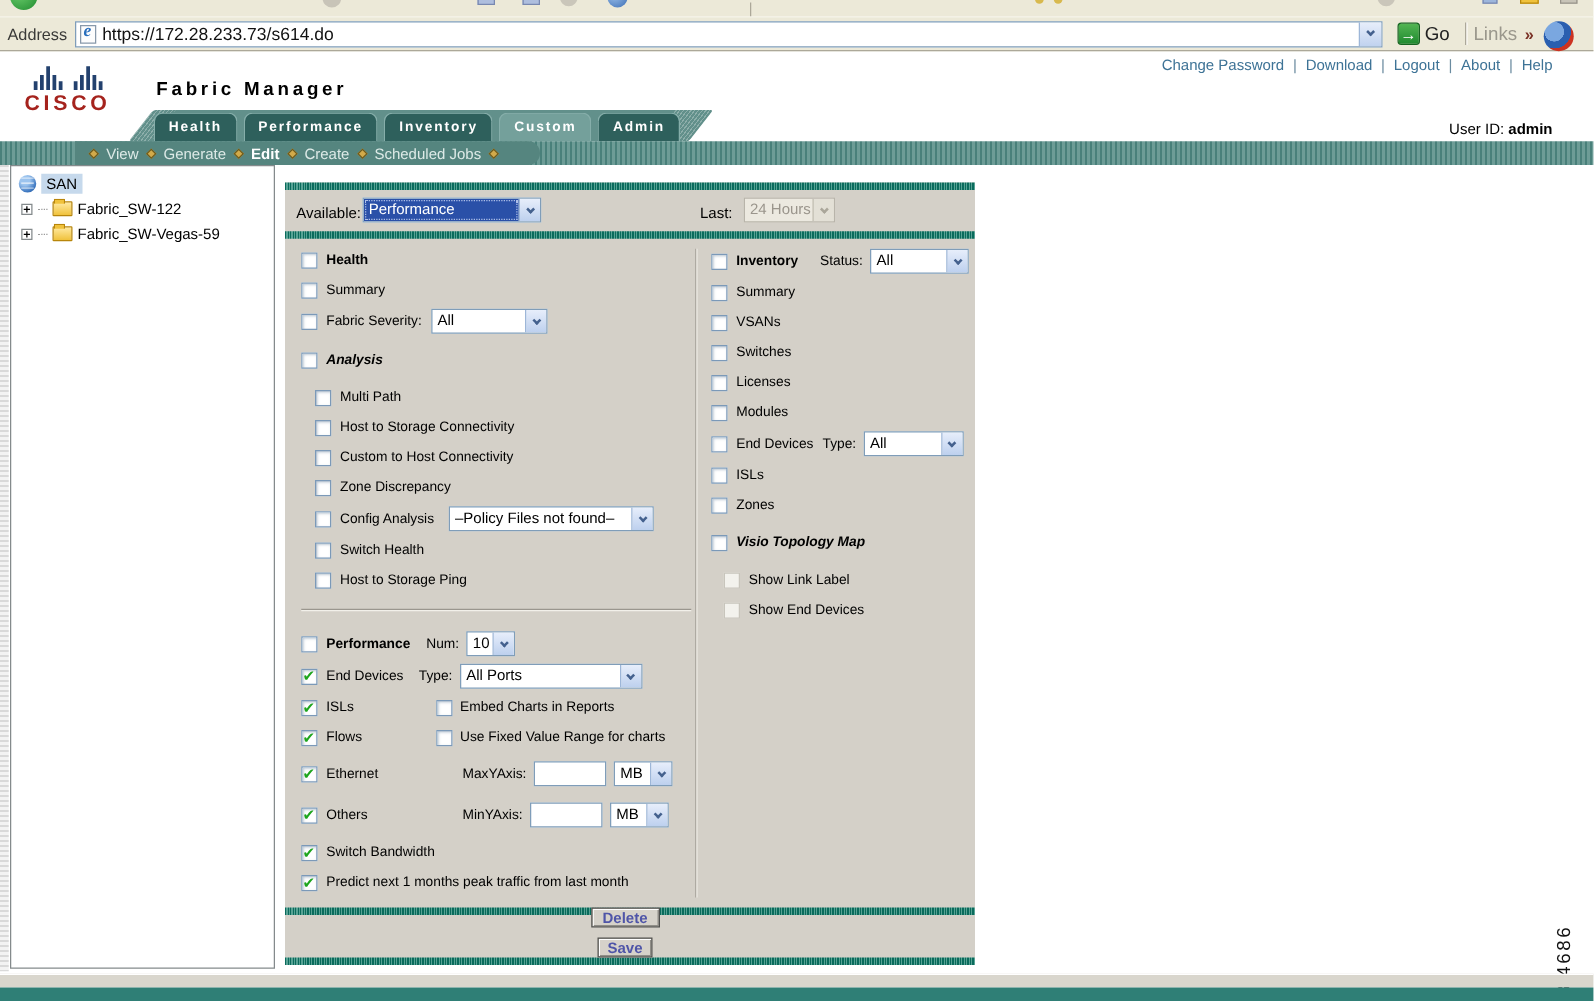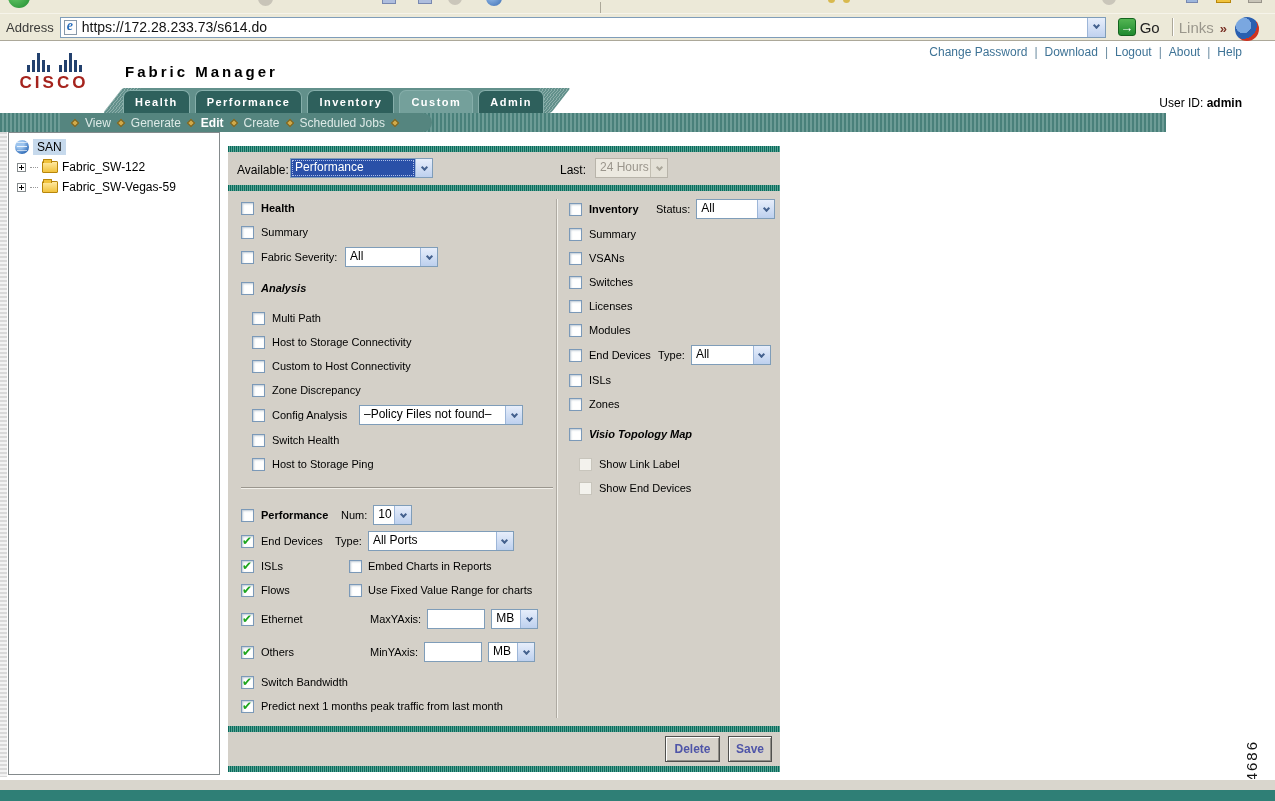--- a/index.html
+++ b/index.html
@@ -51,21 +51,21 @@
   
   .tab-banner { position:absolute; left:103px; top:46px; width:448px; height:25px; }
   .banner-bg { position:absolute; inset:0; background:#62908b; transform:skewX(-38deg); transform-origin:bottom left; border-radius:2px; }
   .banner-bg::before { content:""; position:absolute; left:0; top:0; bottom:0; width:18px; background:repeating-linear-gradient(90deg, rgba(255,255,255,.28) 0 1px, transparent 1px 3px); }
   .banner-bg::after { content:""; position:absolute; right:0; top:0; bottom:0; width:30px; background:repeating-linear-gradient(90deg, rgba(255,255,255,.28) 0 1px, transparent 1px 3px); }
   .tabs { position:absolute; left:20px; bottom:0; display:flex; gap:5px; align-items:flex-end; }
   .tab { height:23px; padding:0 11px; display:flex; align-items:center; background:#2e605c; color:#fff; font-size:11px; font-weight:bold; letter-spacing:1.5px; border:1px solid #86aeaa; border-bottom:none; border-radius:7px 7px 0 0; cursor:pointer; white-space:nowrap; }
   .tab.selected { background:#74a09b; }
 
   
-  .menu-bar { position:absolute; left:0; top:71px; width:1166px; height:19px; background:repeating-linear-gradient(90deg,#49807a 0 2px,#6d9c96 2px 4px); }
+  .menu-bar { position:absolute; left:0; top:71px; width:1275px; height:19px; background:repeating-linear-gradient(90deg,#49807a 0 2px,#6d9c96 2px 4px); }
   .menu-pill { position:absolute; left:60px; top:0; height:19px; width:372px; background:#55857f; border-radius:0 10px 10px 0; display:flex; align-items:center; gap:7px; padding:0 12px; }
   .diamond-icon { width:6px; height:6px; background:#d2aa4a; border:1px solid #6b5a1e; transform:rotate(45deg); flex:0 0 auto; }
   .menu-item { font-size:12px; color:#ddeae7; text-decoration:none; cursor:pointer; white-space:nowrap; }
   .menu-item.active { color:#ffffff; font-weight:bold; }
 
   
   .left-edge { position:absolute; left:0; top:90px; width:7px; height:645px; background:repeating-linear-gradient(180deg,#d9d9d9 0 2px,#f3f3f3 2px 4px); }
 
   
   .tree-panel { position:absolute; left:8px; top:90px; width:212px; height:643px; background:#fff; border:1px solid #848a8c; font-size:12px; padding:4px 0 0 6px; }
@@ -108,21 +108,21 @@
   .cb { width:13px; height:13px; background:#fff; border:1px solid #7b99b8; box-shadow:inset 1px 1px 2px rgba(110,135,160,.45); position:relative; flex:0 0 auto; cursor:pointer; }
   .cb.checked::after { content:"\2714"; position:absolute; left:0px; top:-2px; font-size:12px; color:#1da51d; }
   .cb.disabled { background:#f3f2ed; border-color:#c8c5bc; box-shadow:none; }
 
   .lb { font-size:11px; color:#000; white-space:nowrap; }
   .lb.b { font-weight:bold; }
   .lb.bi { font-weight:bold; font-style:italic; }
 
   .txt-input { width:58px; height:20px; border:1px solid #7f9db9; font-family:"Liberation Sans",sans-serif; font-size:12px; padding:0 3px; }
 
-  .btn-row { height:34px; display:flex; align-items:center; justify-content:flex-end; gap:8px; padding-right:8px; }
+  .btn-row { height:34px; display:flex; align-items:center; justify-content:flex-end; gap:8px; padding-right:8px;flex-direction:column; }
   .btn { height:26px; background:#d6d2ca; border:1px solid #50504e; box-shadow:inset 1px 1px 0 #fff, inset -1px -1px 0 #908e88; color:#4f55a8; font-weight:bold; font-size:12px; font-family:"Liberation Sans",sans-serif; cursor:pointer; }
   .btn.delete { width:55px; }
   .btn.save { width:44px; }
 
   .figure-number { position:absolute; left:1243px; top:645px; height:115px; writing-mode:vertical-rl; transform:rotate(180deg); font-size:15px; letter-spacing:2px; color:#111; }
 
   .bottom-gray { position:absolute; left:0; top:737px; width:1275px; height:11px; background:#d9d6cd; border-top:1px solid #fff; }
   .bottom-teal { position:absolute; left:0; top:748px; width:1275px; height:11px; background:#2f7f76; }
 </style>
 </head>

